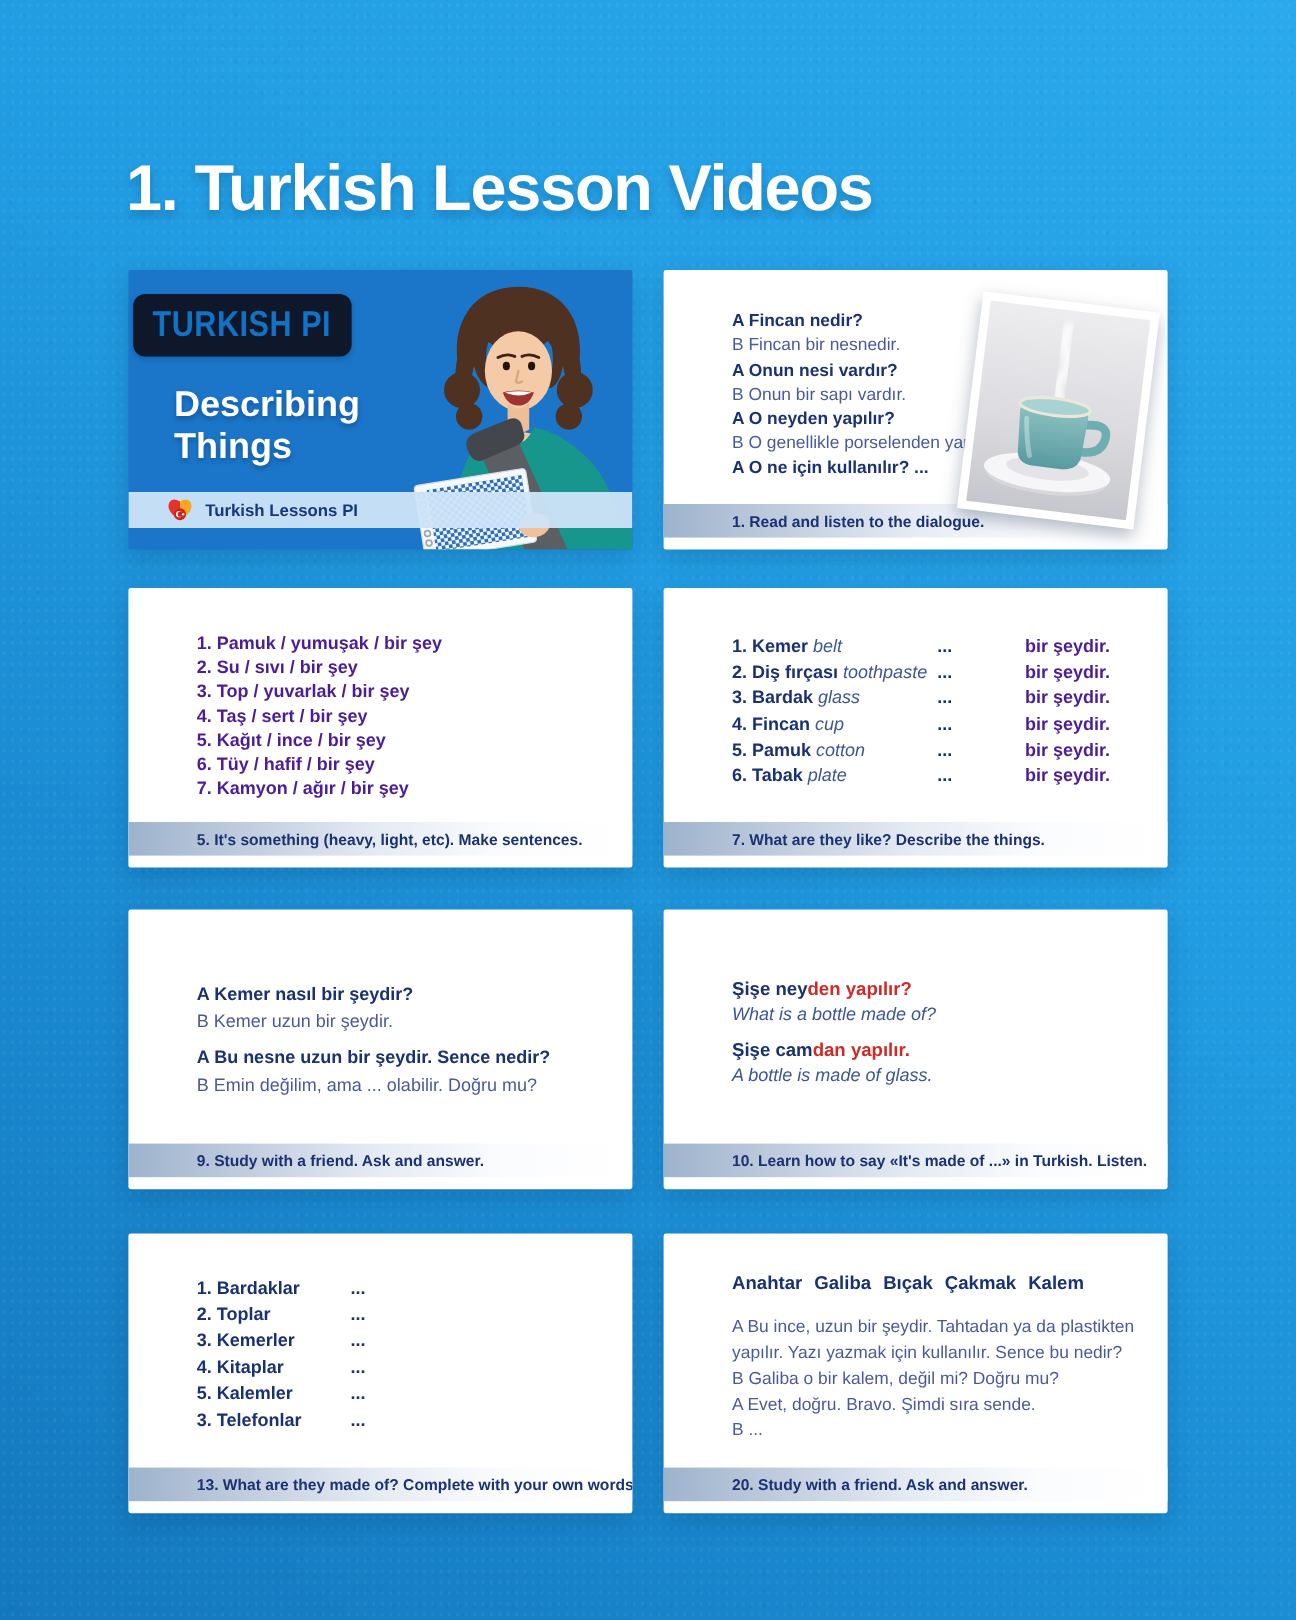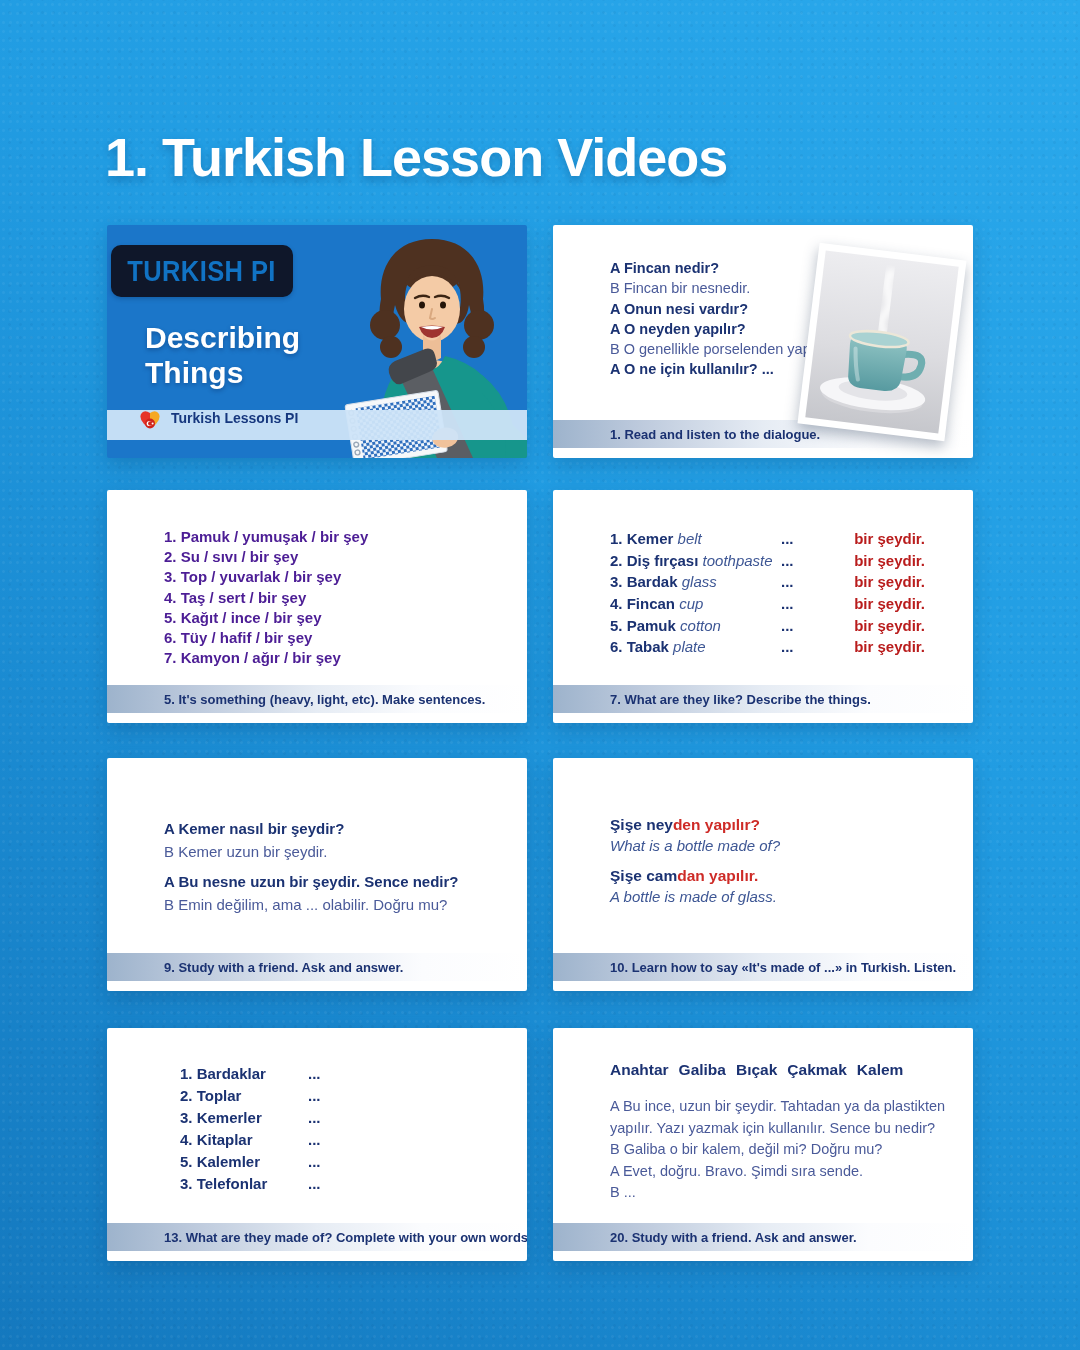--- a/index.html
+++ b/index.html
@@ -50,39 +50,39 @@
     box-shadow:0 2px 4px rgba(0,30,70,0.25);
   }
   .badge span{
     font-size:30px;font-weight:800;color:#1173c4;letter-spacing:0.5px;
     transform:scaleX(0.85);white-space:nowrap;
   }
   .thumb-title{position:absolute;left:38px;top:95px;color:#ffffff;font-size:30px;
     font-weight:800;line-height:35px;text-shadow:0 2px 4px rgba(0,30,80,0.35);}
   .thumb-bar{
     position:absolute;left:0;right:0;top:185px;height:30px;
-    background:rgba(205,228,248,0.95);display:flex;align-items:flex-start;padding-left:32px;
+    background:rgba(205,228,248,0.95);display:flex;align-items:center;padding-left:32px;
   }
   .thumb-bar .channel{margin-left:10px;font-size:14px;font-weight:800;color:#16377e;}
   .woman{position:absolute;right:0;bottom:0;width:190px;height:233px;}
 
   
   .photo{
     position:absolute;left:255px;top:26px;width:148px;height:182px;
     background:#ffffff;padding:7px;box-sizing:border-box;
     transform:rotate(7deg);box-shadow:0 6px 14px rgba(40,60,90,0.35);z-index:3;
   }
   .photo-inner{width:100%;height:100%;background:linear-gradient(180deg,#ededf0 0%,#dcdce0 55%,#c6c7cc 100%);}
 
   
   .trow{position:relative;height:21.7px;font-size:15px;}
   .trow .lbl{position:absolute;left:57px;white-space:nowrap;}
   .trow .lbl .ital{font-size:15px;}
   .trow .dots{position:absolute;left:228px;color:#1b3272;font-weight:700;}
-  .trow .res{position:absolute;right:48px;color:#b91c1c;font-weight:700;}
+  .trow .res{position:absolute;right:48px;color:#4c1d95;font-weight:700;}
   .trow7 .dots{left:185px;}
   .list-line{font-size:15px;line-height:20.2px;color:#4c1d95;font-weight:700;white-space:nowrap;}
 
   .qa-bold{font-size:15px;font-weight:700;color:#1b3272;line-height:23px;white-space:nowrap;}
   .qa-reg{font-size:15px;font-weight:400;color:#4a5a99;line-height:23px;white-space:nowrap;}
   .gap-top{margin-top:7px;}
 
   .mo-line{font-size:15.5px;line-height:21px;white-space:nowrap;}
   .mo-ital{font-size:15px;line-height:21px;}
 
@@ -160,20 +160,21 @@
     </svg>
     <span class="channel">Turkish Lessons PI</span>
   </div>
 </div>
 
 <div class="card c-right r1">
   <div class="slide-body" style="top:33px">
     <div class="line navy">A Fincan nedir?</div>
     <div class="line reg">B Fincan bir nesnedir.</div>
     <div class="line navy">A Onun nesi vardır?</div>
+    <div class="line reg">B Onun bir sapı vardır.</div>
     <div class="line navy">A O neyden yapılır?</div>
     <div class="line reg">B O genellikle porselenden yapılır.</div>
     <div class="line navy">A O ne için kullanılır? ...</div>
   </div>
   <div class="photo">
     <div class="photo-inner">
       <svg viewBox="0 0 130 165" width="134" height="168" aria-hidden="true">
         <defs>
           <linearGradient id="cupGrad" x1="0" y1="0" x2="0" y2="1">
             <stop offset="0" stop-color="#8fc3c3"></stop>
@@ -260,21 +261,21 @@
   <div class="slide-body" style="top:56px">
     <div class="mo-line"><span class="navy">Şişe ney</span><span class="red">den yapılır?</span></div>
     <div class="mo-ital ital">What is a bottle made of?</div>
     <div class="mo-line gap-top" style="margin-top:9px"><span class="navy">Şişe cam</span><span class="red">dan yapılır.</span></div>
     <div class="mo-ital ital">A bottle is made of glass.</div>
   </div>
   <div class="footer-bar">10. Learn how to say «It's made of ...» in Turkish. Listen.</div>
 </div>
 
 <div class="card c-left r4">
-  <div style="position:absolute;left:16px;right:0;top:37px">
+  <div style="position:absolute;left:0;right:0;top:37px">
     <div class="trow trow7" style="height:22.1px">
       <span class="lbl navy">1. Bardaklar</span>
       <span class="dots">...</span>
     </div>
     <div class="trow trow7" style="height:22.1px">
       <span class="lbl navy">2. Toplar</span>
       <span class="dots">...</span>
     </div>
     <div class="trow trow7" style="height:22.1px">
       <span class="lbl navy">3. Kemerler</span>

